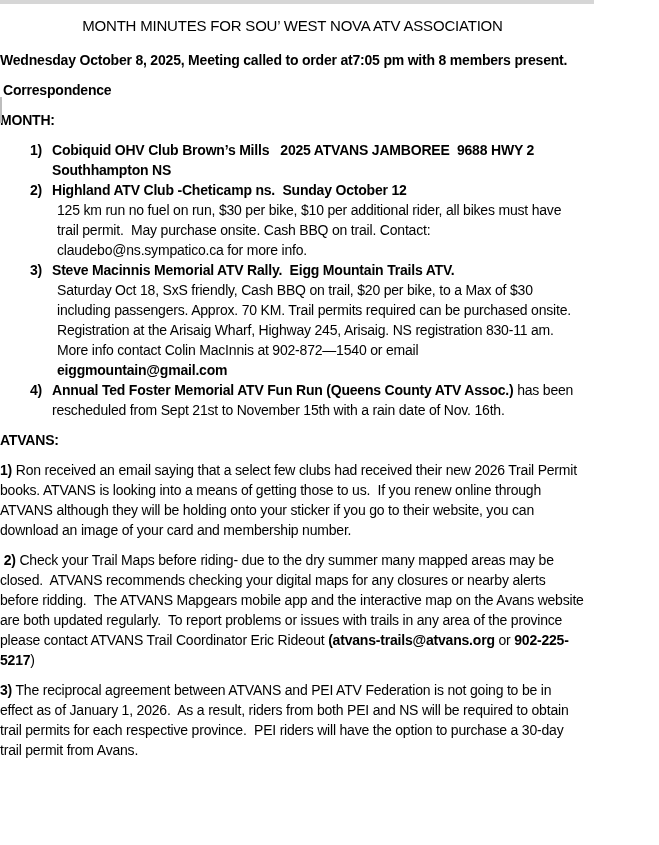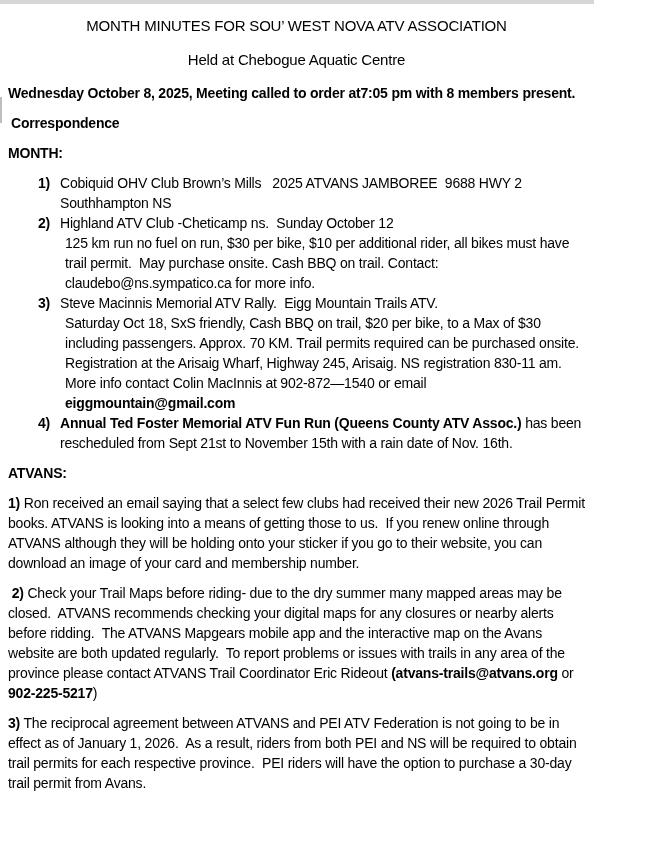--- a/index.html
+++ b/index.html
@@ -1,47 +1,46 @@
 <!DOCTYPE html>
 <html><head>
 <meta charset="utf-8">
 <style>
   html,body{margin:0;padding:0;background:#ffffff;}
   .page{
     width:594px;height:845px;position:relative;background:#ffffff;
     font-family:"Liberation Sans",sans-serif;font-size:14px;line-height:20px;
     color:#000;letter-spacing:-0.2px;box-sizing:border-box;
-    padding:10px 9px 0 8px;overflow:hidden;
+    padding:10px 9px 0 0;overflow:hidden;
   }
   .topstrip{position:absolute;top:0;left:0;width:659px;height:4px;background:#d6d6d6;}
   .edge-mark{position:absolute;left:0;top:97px;width:2px;height:26px;background:#bdbdbd;}
   .center{text-align:center;}
   .b{font-weight:bold;}
   .t{white-space:pre-wrap;}
   .title1{margin:6px 0 14px;font-size:15px;}
   .title2{margin:0 0 13px;font-size:15px;}
   .note{margin:0 0 13px;font-weight:bold;}
   .para{margin:0 0 10px;}
   .corr{padding-left:3px;}
   .runs-list{margin:0 0 10px;}
   .run-item{display:flex;}
   .run-num{flex:0 0 22px;margin-left:30px;font-weight:bold;}
   .run-content{flex:1;}
-  .run-title{font-weight:normal;display:block;}
+  .run-title{font-weight:bold;display:block;}
   .run-body{display:block;padding-left:5px;}
 </style>
 </head>
 <body>
 
 <div class="page">
   <div class="topstrip"></div>
   <div class="edge-mark"></div>
 
   <div class="title1 center t">MONTH MINUTES FOR SOU’ WEST NOVA ATV ASSOCIATION</div>
-  <div class="title2 center t">Held at Chebogue Aquatic Centre</div>
 
   <div class="para b t">Wednesday October 8, 2025, Meeting called to order at7:05 pm with 8 members present.</div>
 
 
 
   <div class="para b corr t">Correspondence</div>
 
   <div class="para b t">MONTH:</div>
 
   <div class="runs-list">

